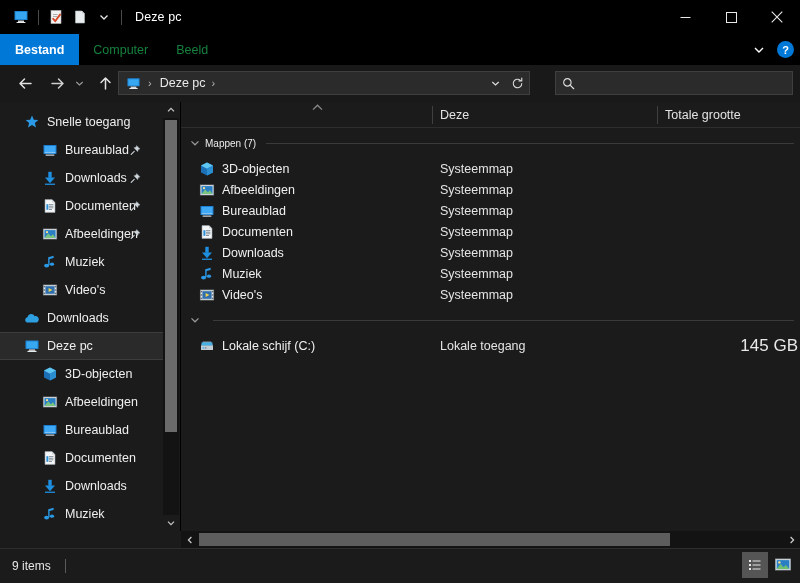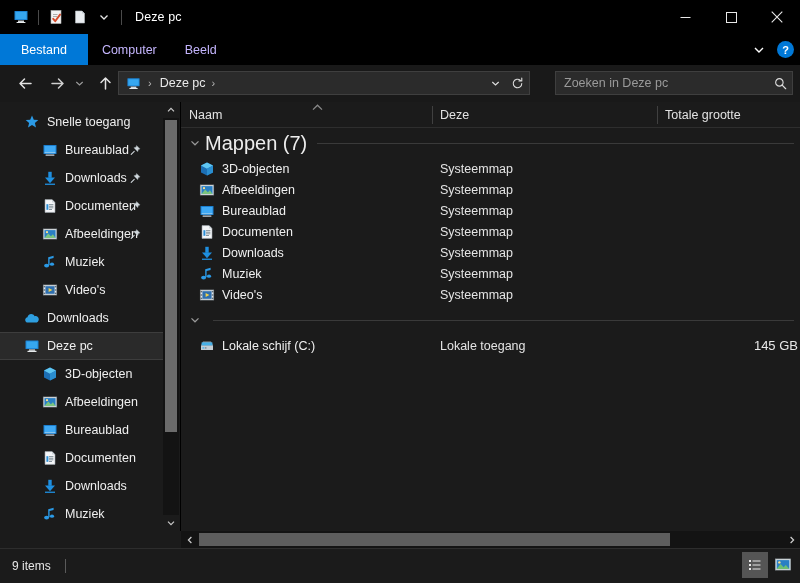--- a/index.html
+++ b/index.html
@@ -31,23 +31,23 @@
   }
   .win-btn svg { display: block; }
 
   
   .ribbon {
     position: absolute; top: 34px; left: 0; width: 800px; height: 31px;
     background: #000000; display: flex; align-items: stretch;
   }
   .rtab {
     display: flex; align-items: center; justify-content: center;
-    padding: 0 14px; font-size: 12.5px; color: #c4b5fd; white-space: nowrap;
-  }
-  .rtab.file { background: #0078d7; color: #ffffff; font-weight: 400; padding: 0 21px; }
+    padding: 0 14px; font-size: 12.5px; color: #15803d; white-space: nowrap;
+  }
+  .rtab.file { background: #0078d7; color: #ffffff; font-weight: 700; padding: 0 15px; }
   .ribbon-right { position: absolute; right: 6px; top: 0; height: 31px; display: flex; align-items: center; gap: 8px; }
   .chev-btn { width: 20px; height: 20px; display: flex; align-items: center; justify-content: center; color: #ffffff; }
   .help-btn { width: 17px; height: 17px; border-radius: 50%; background: #0078d7; color: #fff;
     font-size: 11px; display: flex; align-items: center; justify-content: center; font-weight: 700; }
 
   
   .addrbar {
     position: absolute; top: 65px; left: 0; width: 800px; height: 37px;
     background: #191919; display: flex; align-items: center;
   }
@@ -110,30 +110,30 @@
     position: absolute; top: 0; height: 26px; display: flex; align-items: center;
     color: #e3e3e3; font-size: 12.5px; padding-left: 8px; white-space: nowrap;
   }
   .coldiv { position: absolute; top: 4px; width: 1px; height: 18px; background: #404040; }
   .sortcaret { position: absolute; top: 1px; color: #8a8a8a; font-size: 9px; }
 
   .listarea { position: relative; height: 403px; overflow: hidden; }
 
   .grouphdr { position: relative; height: 30px; display: flex; align-items: center; padding-left: 6px; }
   .grouphdr .gchev { color: #9b9b9b; font-size: 11px; width: 16px; display:flex; align-items:center; justify-content:center; }
-  .grouphdr .gtxt { color: #ededed; font-size: 20px; margin-left: 2px; white-space: nowrap; }
+  .grouphdr .gtxt { color: #ededed; font-size: 10px; margin-left: 2px; white-space: nowrap; }
   .grouphdr .grule { flex: 1; height: 1px; background: #3a3a3a; margin-left: 10px; margin-right: 6px; }
 
   .row { position: relative; height: 21px; display: flex; align-items: center; }
   .row.focus { outline: 1px solid #5a5a5a; outline-offset: -1px; background: #242424; }
   .cell-name { position: absolute; left: 17px; display: flex; align-items: center; white-space: nowrap; }
   .cell-name .ico { width: 18px; height: 18px; display: flex; align-items: center; justify-content: center; }
   .cell-name .txt { color: #f0f0f0; font-size: 12.5px; margin-left: 6px; }
   .cell-type { position: absolute; left: 259px; color: #e4e4e4; font-size: 12.5px; white-space: nowrap; }
-  .cell-size { position: absolute; right: 2px; color: #e8e8e8; font-size: 13px; white-space: nowrap; margin-left: 48px; }
+  .cell-size { position: absolute; right: 2px; color: #e8e8e8; font-size: 17px; white-space: nowrap; margin-left: 48px; }
 
   
   .hscroll {
     position: absolute; top: 531px; left: 181px; width: 619px; height: 17px;
     background: #131313; display: flex; align-items: center;
   }
   .hs-arrow { width: 17px; height: 17px; display: flex; align-items: center; justify-content: center; color: #cfcfcf; flex:0 0 17px; }
   .hs-track { position: relative; flex: 1; height: 17px; }
   .hs-thumb { position: absolute; left: 1px; top: 2px; width: 471px; height: 13px; background: #5d5d5d; }
 
@@ -261,21 +261,20 @@
         <div>
           <svg width="13" height="13" viewBox="0 0 14 14">
             <path d="M11.6 7 A4.6 4.6 0 1 1 10.1 3.6" stroke="#dcdcdc" stroke-width="1.2" fill="none" stroke-linecap="round"></path>
             <path d="M11.6 1.2 L11.6 4.2 L8.6 4.2" stroke="#dcdcdc" stroke-width="1.2" fill="none" stroke-linecap="round" stroke-linejoin="round"></path>
           </svg>
         </div>
       </div>
     </div>
 
     <div class="searchbox">
-      <div class="ph">Zoeken in Deze pc</div>
       <div class="mag">
         <svg width="13" height="13" viewBox="0 0 14 14">
           <circle cx="5.8" cy="5.8" r="4" fill="none" stroke="#dcdcdc" stroke-width="1.2"></circle>
           <line x1="8.8" y1="8.8" x2="12.6" y2="12.6" stroke="#dcdcdc" stroke-width="1.3" stroke-linecap="round"></line>
         </svg>
       </div>
     </div>
   </div>
 
   <div class="sidebar">
@@ -522,23 +521,20 @@
       <svg width="8" height="8" viewBox="0 0 8 8">
           <path d="M1 2.6 L4 5.6 L7 2.6" stroke="#c9c9c9" stroke-width="1.2" fill="none"></path>
         </svg>
     </div>
   </div>
 
   <div class="vsplit"></div>
 
   <div class="content">
     <div class="colhdr" id="colhdr">
-        <div class="col" style="left: 0px; width: 251px;">
-          <span>Naam</span>
-        </div>
         <div class="sortcaret" style="left: 131px;"><svg width="11" height="7" viewBox="0 0 11 7">
             <path d="M1 5.6 L5.5 1.2 L10 5.6" stroke="#8a8a8a" stroke-width="1.3" fill="none"></path>
           </svg></div>
         <div class="col" style="left: 251px; width: 225px;">
           <span>Deze</span>
         </div>
         <div class="coldiv" style="left: 251px;"></div>
         <div class="col" style="left: 476px; width: 143px;">
           <span>Totale grootte</span>
         </div>

